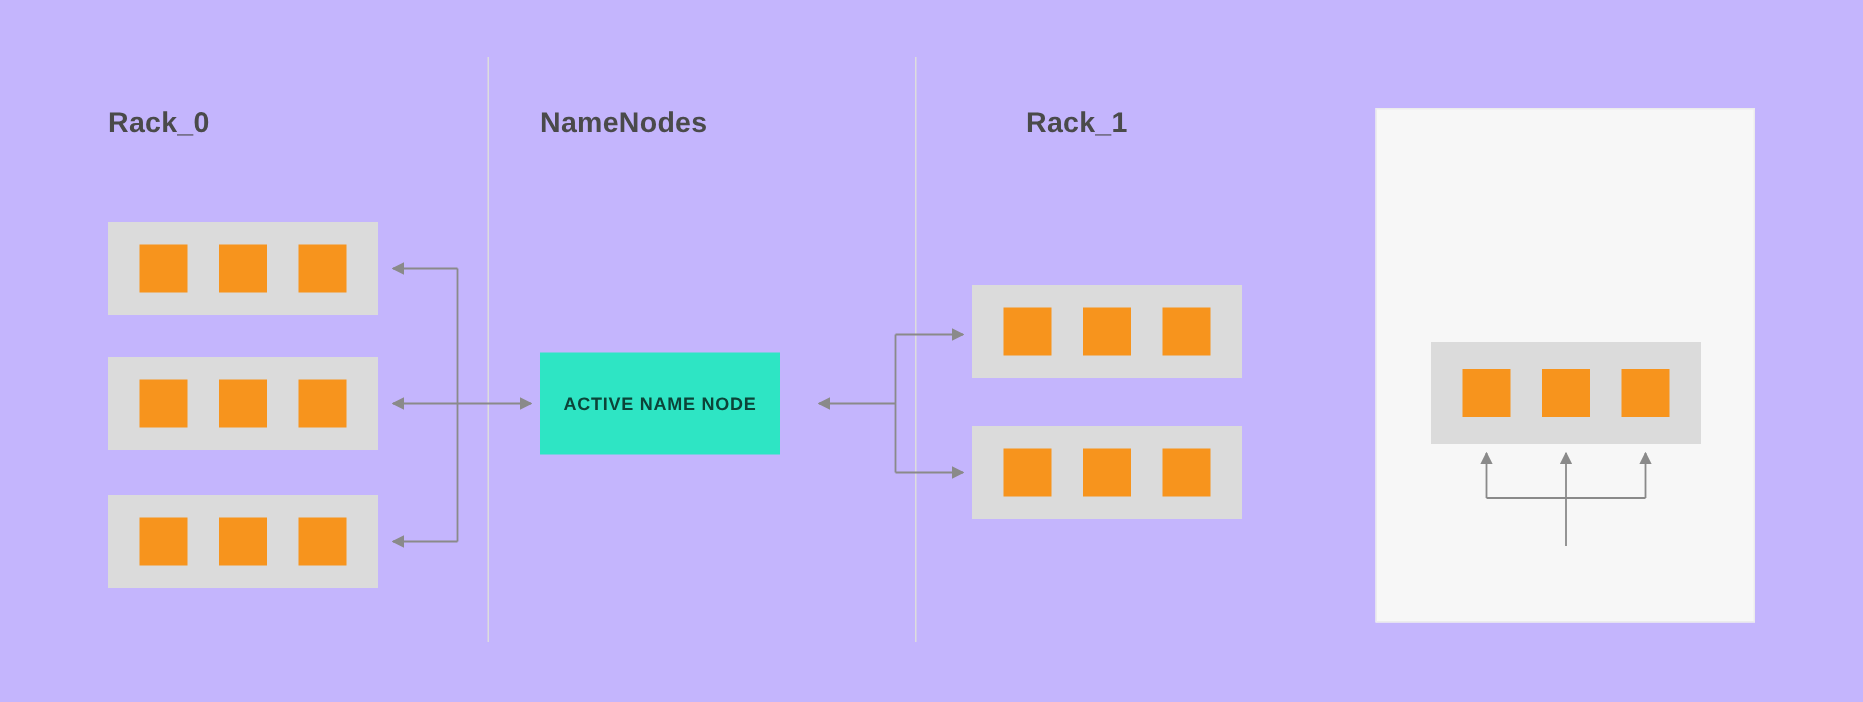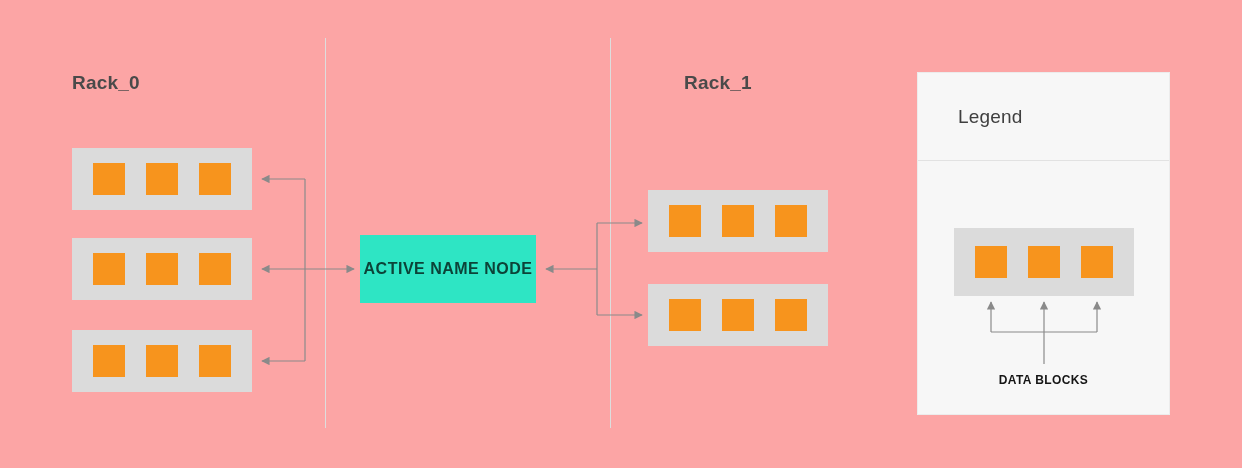--- a/index.html
+++ b/index.html
@@ -3,21 +3,21 @@
 <meta charset="utf-8">
 <style>
   * { box-sizing: border-box; }
   html, body { margin: 0; padding: 0; background: #ffffff; }
   body { font-family: "Liberation Sans", sans-serif; }
 
   .canvas {
     position: relative;
     width: 1242px;
     height: 468px;
-    background: #fca5a5;
+    background: #c4b5fd;
     overflow: hidden;
   }
 
   .col-divider {
     position: absolute;
     top: 38px;
     height: 390px;
     width: 1px;
     background: #dddddd;
   }
@@ -55,27 +55,27 @@
   .r0-n1 { left: 72px; top: 148px; }
   .r0-n2 { left: 72px; top: 238px; }
   .r0-n3 { left: 72px; top: 330px; }
   .r1-n1 { left: 648px; top: 190px; }
   .r1-n2 { left: 648px; top: 284px; }
 
   .name-node {
     position: absolute;
     left: 360px;
     top: 235px;
-    width: 176px;
+    width: 160px;
     height: 68px;
     background: var(--active-name-node-bg, #2EE5C4);
     display: flex;
     align-items: center;
     justify-content: center;
-    font-size: 16px;
+    font-size: 12px;
     font-weight: 700;
     letter-spacing: 0.5px;
     color: #0c4338;
     text-align: center;
   }
 
   .legend {
     position: absolute;
     left: 917px;
     top: 72px;
@@ -124,20 +124,21 @@
 </style>
 </head>
 <body>
 
 <div class="canvas">
 
   <div class="col-divider d1"></div>
   <div class="col-divider d2"></div>
 
   <div class="col-label rack0">Rack_0</div>
+  <div class="col-label namenodes">NameNodes</div>
   <div class="col-label rack1">Rack_1</div>
 
   <div class="data-node r0-n1">
     <div class="data-block"></div>
     <div class="data-block"></div>
     <div class="data-block"></div>
   </div>
   <div class="data-node r0-n2">
     <div class="data-block"></div>
     <div class="data-block"></div>
@@ -156,27 +157,25 @@
     <div class="data-block"></div>
     <div class="data-block"></div>
   </div>
   <div class="data-node r1-n2">
     <div class="data-block"></div>
     <div class="data-block"></div>
     <div class="data-block"></div>
   </div>
 
   <div class="legend">
-    <div class="legend-header">Legend</div>
     <div class="data-node legend-node">
       <div class="data-block"></div>
       <div class="data-block"></div>
       <div class="data-block"></div>
     </div>
-    <div class="legend-blocks-label">DATA BLOCKS</div>
   </div>
 
   <svg class="arrows" viewBox="0 0 1242 468" xmlns="http://www.w3.org/2000/svg">
     <defs>
       <marker id="arrow" viewBox="0 0 10 10" refX="9" refY="5" markerWidth="7" markerHeight="7" orient="auto-start-reverse">
         <path d="M0,0 L10,5 L0,10 z" fill="var(--arrow, #8A8A8A)"></path>
       </marker>
     </defs>
     <g stroke="var(--arrow, #8A8A8A)" stroke-width="1.2" fill="none">
 

